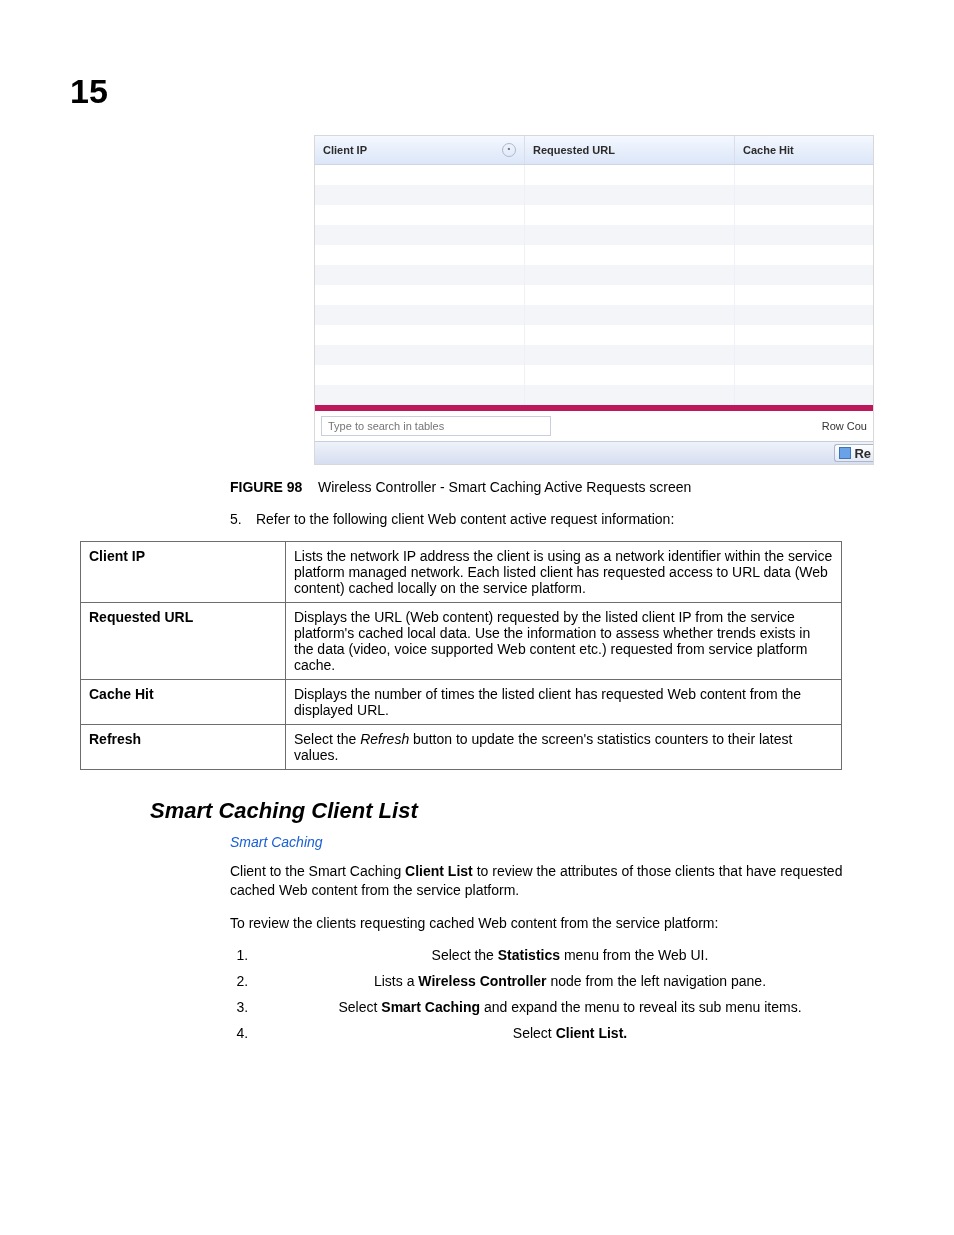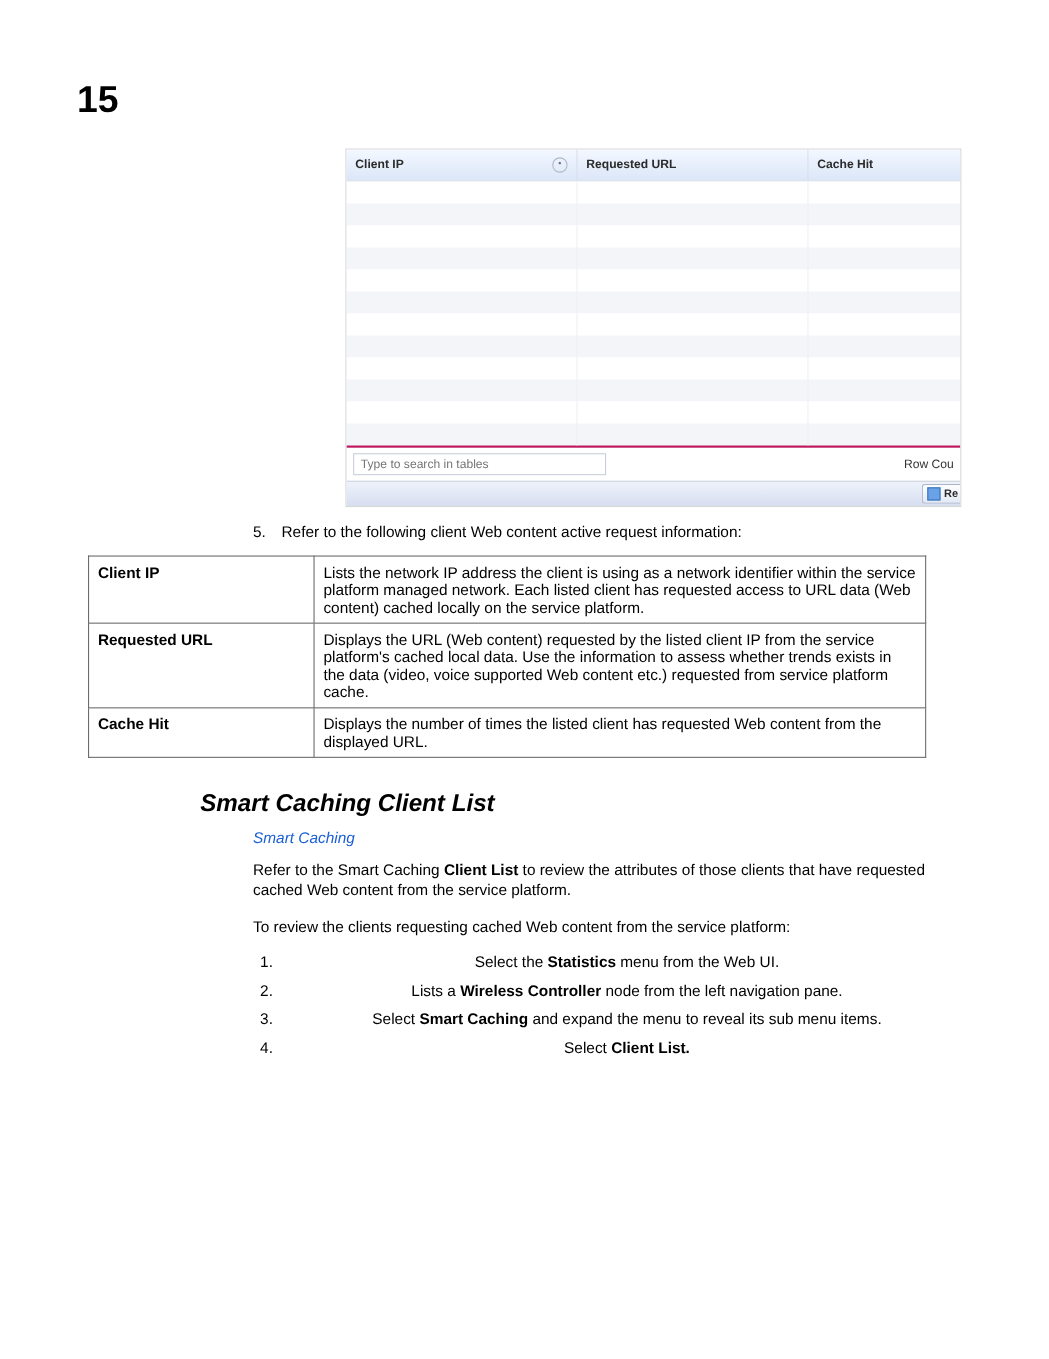--- a/index.html
+++ b/index.html
@@ -60,21 +60,21 @@
     display: flex;
     height: 20px;
   }
   .ssrows .r:nth-child(odd){ background:#fff; }
   .ssrows .r:nth-child(even){ background:#f3f5f9; }
   .ssrows .r .c { box-sizing:border-box; }
   .ssrows .r .c1 { width:210px; border-right:1px solid #eef0f5; }
   .ssrows .r .c2 { width:210px; border-right:1px solid #eef0f5; }
   .ssrows .r .c3 { flex:1; }
   .ssfoot {
-    border-top: 2px solid #be185d;
+    border-top: 6px solid #be185d;
     display: flex;
     align-items: center;
     padding: 5px 6px;
     font-size: 11px;
     color: #444;
   }
   .ssfoot input {
     width: 230px;
     height: 20px;
     border: 1px solid #c9cfda;
@@ -91,21 +91,21 @@
     display:flex;
     justify-content:flex-end;
     align-items:center;
     padding: 2px 0 2px 6px;
   }
   .ssbtnbar .rebtn {
     background: linear-gradient(#fefefe,#e3e9f5);
     border:1px solid #aeb7c9;
     border-right: none;
     border-radius: 3px 0 0 3px;
-    font-size: 10px;
+    font-size: 13px;
     font-weight: 700;
     color:#2b2b2b;
     padding: 1px 2px 1px 4px;
     display:flex;
     align-items:center;
     gap:3px;
     height: 14px;
   }
   .rebtn .ricn {
     width:10px;height:10px;background:#6aa2e8;border:1px solid #3d74b8;
@@ -141,21 +141,21 @@
   table.info td.k {
     width: 188px;
     font-weight: 700;
   }
   table.info td.v {
     font-weight: 400;
   }
   .ital { font-style: italic; }
 
   .h2 {
-    margin-left: 112px;
+    margin-left: 80px;
     font-family: Arial, Helvetica, sans-serif;
     font-style: italic;
     font-weight: 700;
     font-size: 22px;
     margin-bottom: 10px;
   }
   .subcat {
     margin-left: 160px;
     font-size: 14px;
     font-style: italic;
@@ -263,48 +263,58 @@
       <span class="rowcnt">Row Cou</span>
     </div>
     <div class="ssbtnbar">
       <div class="rebtn">
         <span class="ricn"></span>
         <span>Re</span>
       </div>
     </div>
   </div>
 
+  <div class="figcap">
+    <span class="lbl">FIGURE 98</span>&nbsp;&nbsp;&nbsp;
+    <span>Wireless Controller - Smart Caching Active Requests screen</span>
+  </div>
 
   <div class="bodytext">
     <span class="ol-num">5.</span>
     <span>Refer to the following client Web content active request information:</span>
   </div>
 
   <table class="info">
     <tbody>
         <tr>
       <td class="k">Client IP</td>
       <td class="v">Lists the network IP address the client is using as a network identifier within the service platform managed network. Each listed client has requested access to URL data (Web content) cached locally on the service platform.</td>
     </tr>
     <tr>
       <td class="k">Requested URL</td>
       <td class="v">Displays the URL (Web content) requested by the listed client IP from the service platform's cached local data. Use the information to assess whether trends exists in the data (video, voice supported Web content etc.) requested from service platform cache.</td>
     </tr>
     <tr>
       <td class="k">Cache Hit</td>
       <td class="v">Displays the number of times the listed client has requested Web content from the displayed URL.</td>
     </tr>
+    <tr>
+      <td class="k">Refresh</td>
+      <td class="v">
+        <span>Select the </span><span class="ital">Refresh</span><span> button to update the screen's statistics counters to their latest values.</span>
+      </td>
+    </tr>
   </tbody>
     </table>
 
   <div class="h2">Smart Caching Client List</div>
   <div class="subcat">Smart Caching</div>
 
   <div class="para">
-    <span>Refer to the Smart Caching </span><span class="b">Client List</span><span> to review the attributes of those clients that have requested cached Web content from the service platform.</span>
+    <span>Client to the Smart Caching </span><span class="b">Client List</span><span> to review the attributes of those clients that have requested cached Web content from the service platform.</span>
   </div>
   <div class="para">To review the clients requesting cached Web content from the service platform:</div>
 
   <ol class="steps">
     <li>
       <span>Select the </span><span class="b">Statistics</span><span> menu from the Web UI.</span>
     </li>
     <li>
       <span>Lists a </span><span class="b">Wireless Controller</span><span> node from the left navigation pane.</span>
     </li>

